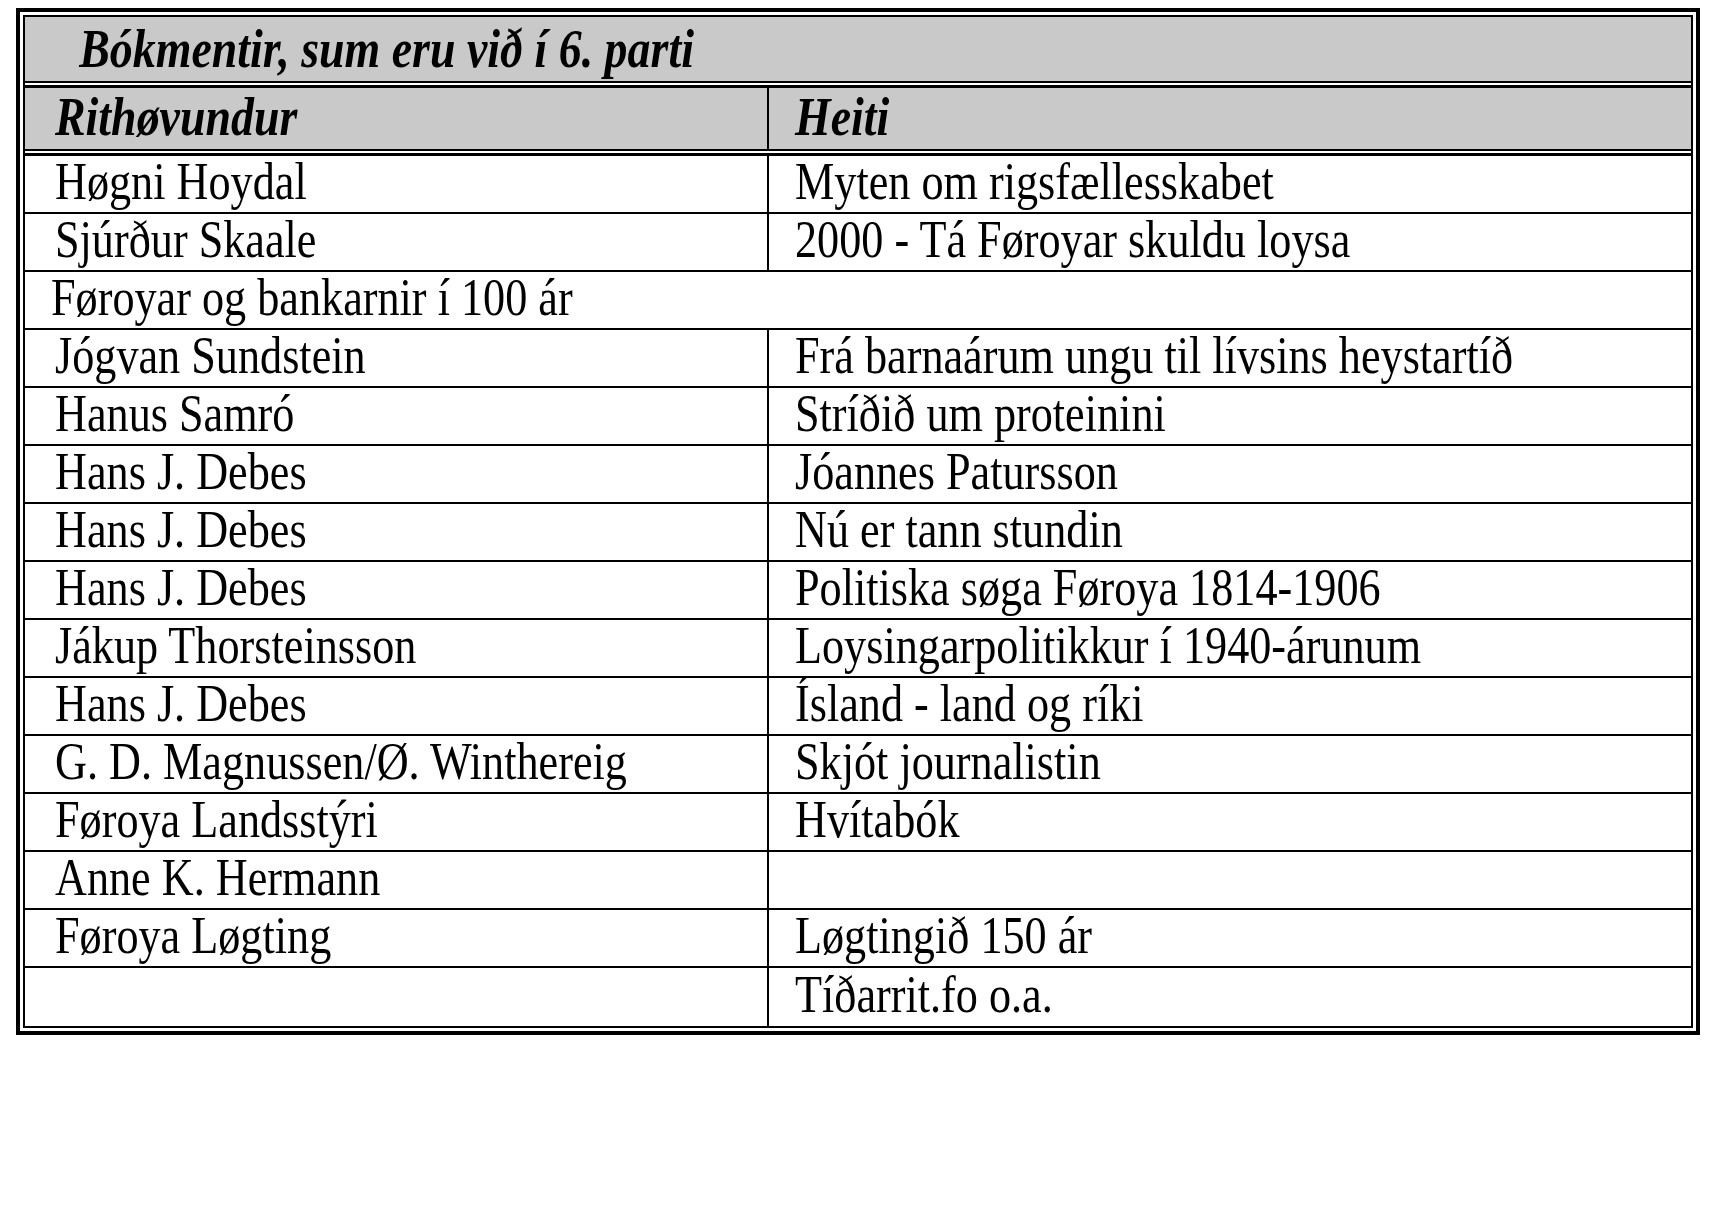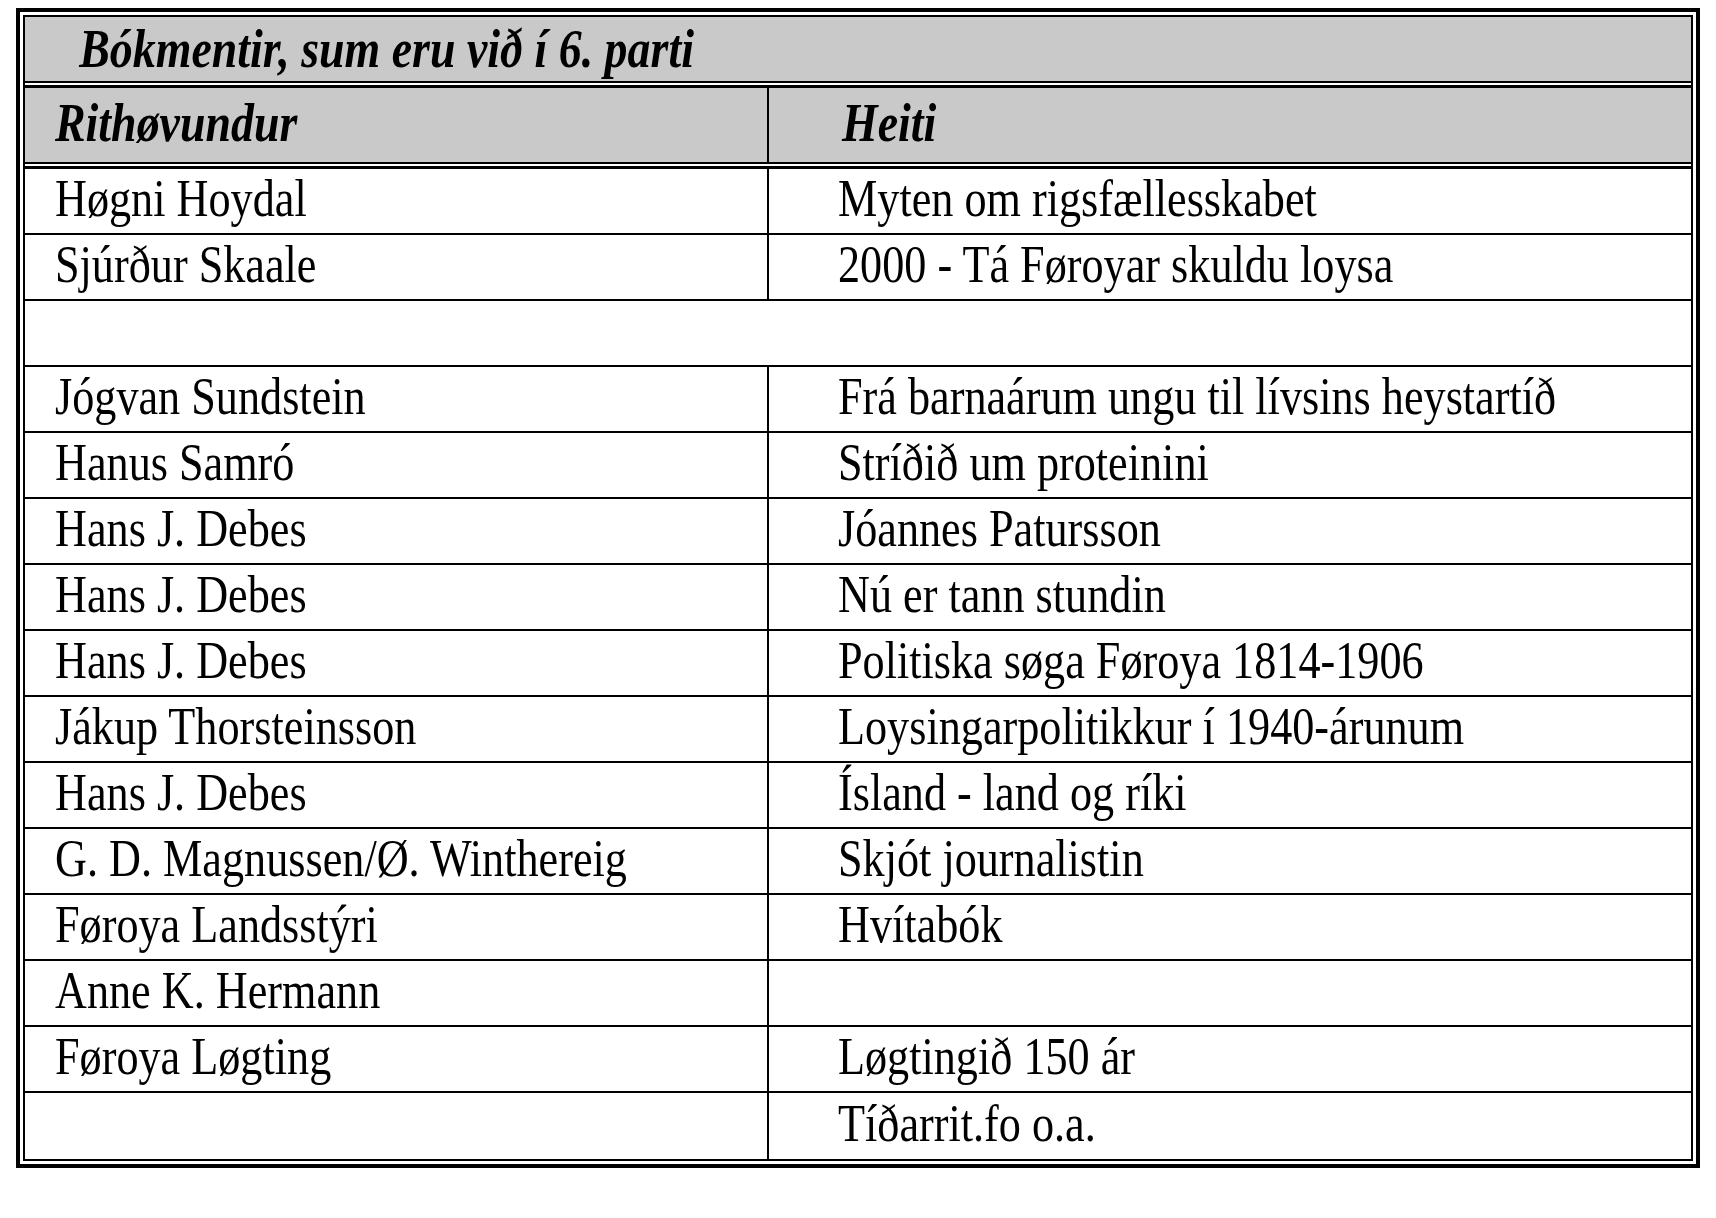--- a/index.html
+++ b/index.html
@@ -50,29 +50,27 @@
     height: 7px;
     background: var(--page-bg);
     border-top: 2px solid var(--border-color);
     border-bottom: 3px solid var(--border-color);
   }
   .row {
     display: flex;
     align-items: stretch;
   }
   .header-row {
-    height: 74px;
+    height: 61px;
     background: var(--header-bg);
-    gap: 47px;
   }
   .body-row {
-    height: 66px;
+    height: 58px;
     background: var(--page-bg);
     border-bottom: 2px solid var(--border-color);
-    gap: 43px;
   }
   .body-row:last-child { border-bottom: none; border-radius: 13px; }
   .cell {
     display: flex;
     align-items: center;
     overflow: hidden;
   }
   .col1 {
     width: 744px;
     flex: 0 0 744px;
@@ -135,20 +133,23 @@
         <div class="row body-row">
           <div class="cell col1">
             <span class="cell-text">Sjúrður Skaale</span>
           </div>
           <div class="cell col2">
             <span class="cell-text">2000 - Tá Føroyar skuldu loysa</span>
           </div>
         </div>
 
         <div class="row body-row">
+          <div class="cell col2">
+            <span class="cell-text">Føroyar og bankarnir í 100 ár</span>
+          </div>
         </div>
 
         <div class="row body-row">
           <div class="cell col1">
             <span class="cell-text">Jógvan Sundstein</span>
           </div>
           <div class="cell col2">
             <span class="cell-text">Frá barnaárum ungu til lívsins heystartíð</span>
           </div>
         </div>

